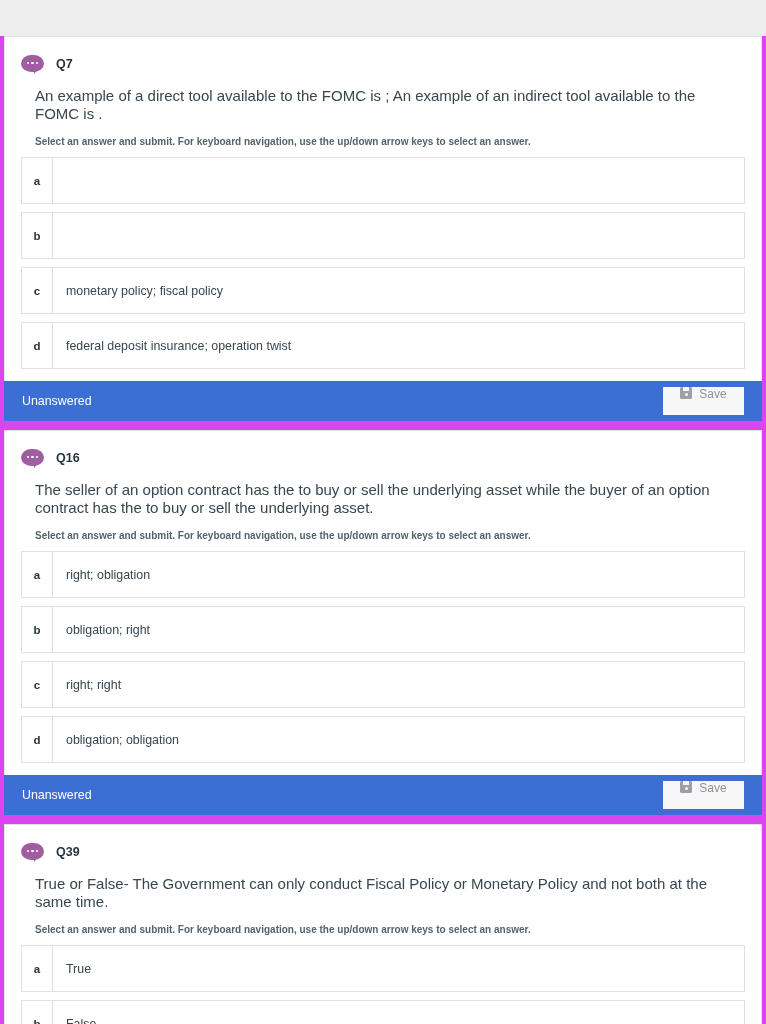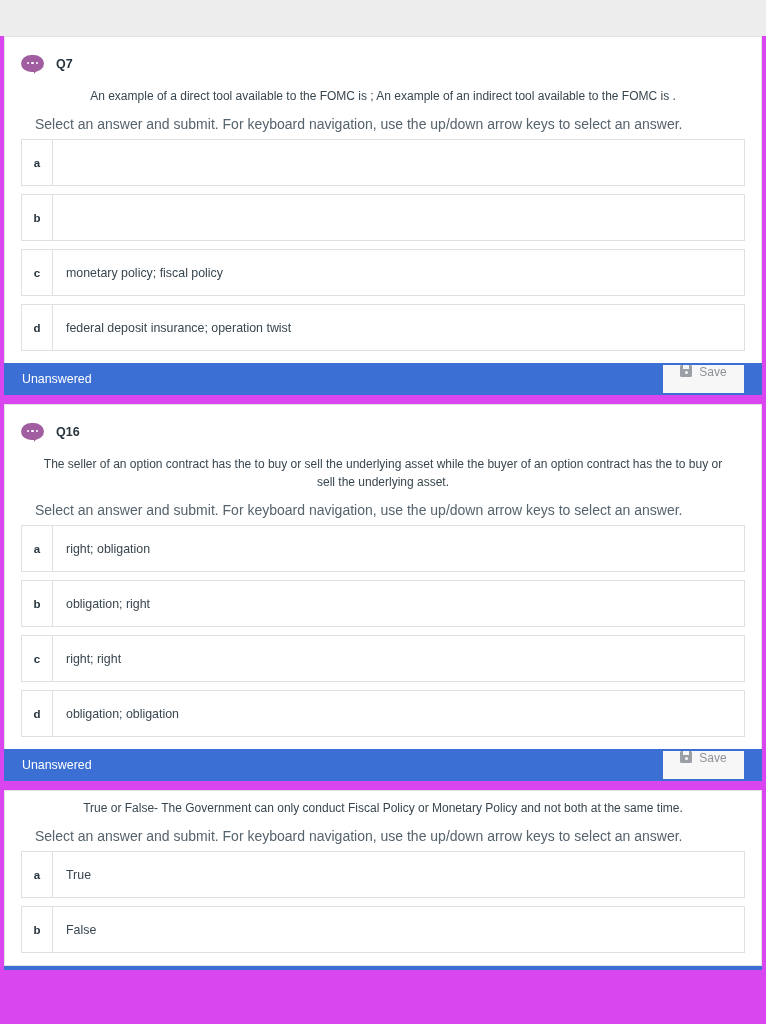--- a/index.html
+++ b/index.html
@@ -67,30 +67,30 @@
   }
   .qlabel {
     font-size: 12.5px;
     font-weight: bold;
     color: #27353f;
     letter-spacing: 0.1px;
   }
 
   .qtext {
     padding: 8px 30px 0 30px;
-    font-size: 12px;
+    font-size: 15px;
     line-height: 18px;
     color: #38464f;
-    text-align: center;
   }
   .qhint {
     padding: 12px 30px 0 30px;
-    font-size: 14px;
+    font-size: 10px;
     line-height: 14px;
     color: #55636d;
+    font-weight: bold;
   }
 
   .options {
     padding: 8px 16px 12px 16px;
   }
   .option {
     display: flex;
     align-items: stretch;
     border: 1px solid #e0e0e2;
     background: #fff;
@@ -113,21 +113,21 @@
     display: flex;
     align-items: center;
     padding-left: 13px;
     font-size: 12.4px;
     color: #38464f;
   }
 
   
   .statusbar {
     background: #3b6fd4;
-    height: 32px;
+    height: 40px;
     display: flex;
     align-items: center;
     justify-content: space-between;
     padding: 0 18px 0 18px;
     margin-bottom: 9px;
   }
   .status-text {
     color: #ffffff;
     font-size: 12.4px;
   }
@@ -266,20 +266,32 @@
       <span class="floppy">
         <span class="sq"></span>
           <span class="top"></span>
           <span class="dot"></span>
       </span>
       <span class="label">Save</span>
     </button>
   </div>
 
   <div class="qcard card-bottom-edge">
+    <div class="qhead">
+      <span class="bubble-icon">
+        <span class="body"></span>
+          <span class="tail"></span>
+        <span class="dots">
+            <i></i>
+            <i></i>
+            <i></i>
+          </span>
+      </span>
+      <span class="qlabel">Q39</span>
+    </div>
     <div class="qtext">True or False- The Government can only conduct Fiscal Policy or Monetary Policy and not both at the same time.</div>
     <div class="qhint">Select an answer and submit. For keyboard navigation, use the up/down arrow keys to select an answer.</div>
     <div class="options">
       <div class="option">
         <span class="letter">a</span>
         <span class="otext">True</span>
       </div>
       <div class="option">
         <span class="letter">b</span>
         <span class="otext">False</span>

